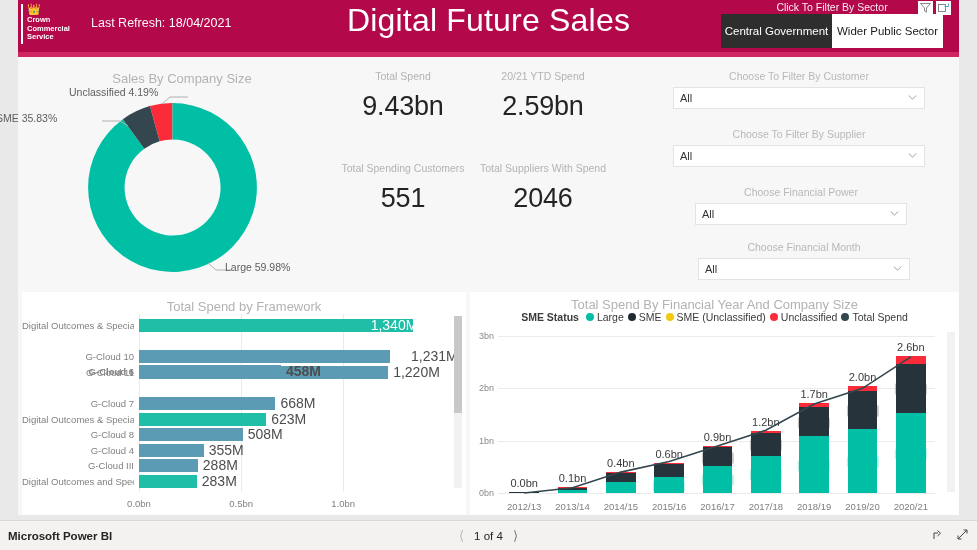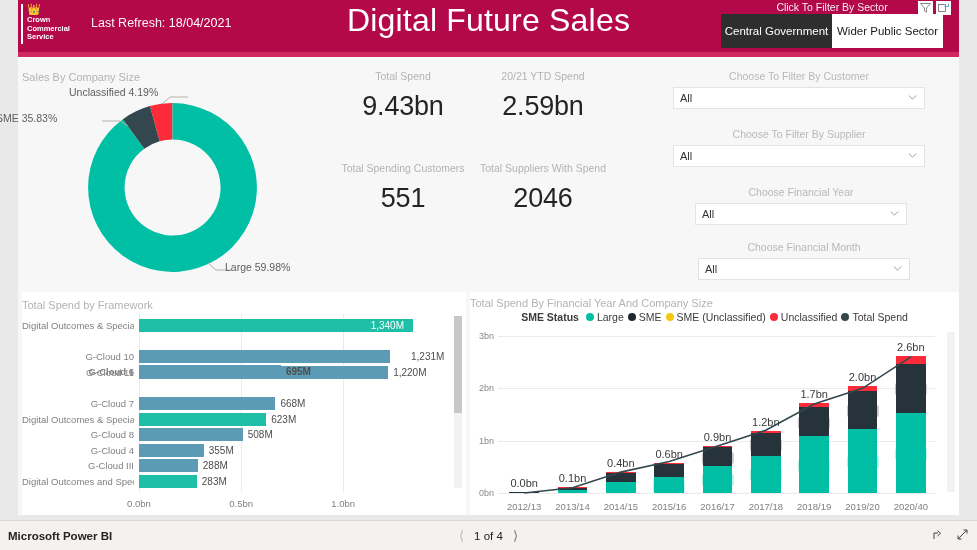--- a/index.html
+++ b/index.html
@@ -129,23 +129,23 @@
   .vis-icon {
     width: 15px; height: 14px;
     background: #ffffff;
     display: flex; align-items: center; justify-content: center;
     cursor: pointer;
   }
 
   
   .vtitle {
     position: absolute;
-    font-size: 11px;
+    font-size: 13px;
     color: #b3b3b3;
-    text-align: left;
+    text-align: center;
     white-space: nowrap;
   }
 
   
   .donut-panel { position: absolute; left: 4px; top: 57px; width: 320px; height: 232px; }
   .donut-holder { position: absolute; left: 58px; top: 38px; width: 185px; height: 185px; }
 
   
   .kpi { position: absolute; text-align: center; }
   .kpi .kpi-label { font-size: 10.5px; color: #b3b3b3; white-space: nowrap; }
@@ -185,21 +185,21 @@
   }
   .fw-plot { position: absolute; left: 0; top: 22px; width: 444px; height: 201px; }
   .fw-row { position: absolute; left: 0; width: 444px; height: 13px; }
   .fw-cat {
     position: absolute; left: 0; top: 0; width: 112px;
     text-align: right; font-size: 9.5px; color: #808080;
     line-height: 13px; white-space: nowrap; overflow: hidden;
   }
   .fw-bar { position: absolute; left: 117px; top: 0px; height: 13px; }
   .fw-val {
-    position: absolute; font-size: 10px; line-height: 13px;
+    position: absolute; font-size: 14px; line-height: 13px;
     color: #4d4d4d; white-space: nowrap;
   }
   .fw-val.inside { color: #ffffff; }
   .fw-gridline { position: absolute; top: 0; width: 1px; background: #eaeaea; }
   .fw-xlab {
     position: absolute; font-size: 9.5px; color: #808080;
     transform: translateX(-50%); white-space: nowrap;
   }
   .fw-scroll-track {
     position: absolute; right: 4px; top: 24px;
@@ -380,21 +380,21 @@
       <div class="slicer" style="left:655px;top:128px;width:252px;">
         <div class="slicer-label">Choose To Filter By Supplier</div>
         <div class="slicer-box">
           <span>All</span>
           <svg class="chev" viewBox="0 0 10 6">
               <path d="M0.6 0.6 L5 5 L9.4 0.6" fill="none" stroke="#8a8a8a" stroke-width="1"></path>
             </svg>
         </div>
       </div>
       <div class="slicer" style="left:677px;top:186px;width:212px;">
-        <div class="slicer-label">Choose Financial Year</div>
+        <div class="slicer-label">Choose Financial Power</div>
         <div class="slicer-box">
           <span>All</span>
           <svg class="chev" viewBox="0 0 10 6">
               <path d="M0.6 0.6 L5 5 L9.4 0.6" fill="none" stroke="#8a8a8a" stroke-width="1"></path>
             </svg>
         </div>
       </div>
       <div class="slicer" style="left:680px;top:241px;width:212px;">
         <div class="slicer-label">Choose Financial Month</div>
         <div class="slicer-box">
@@ -425,21 +425,21 @@
               <div class="fw-val" style="left: 389px;">1,231M</div>
             </div>
             <div class="fw-row" style="top: 51.8px;">
               <div class="fw-cat">G-Cloud 11</div>
               <div class="fw-bar" style="width: 249.155px; background: rgb(91, 156, 180);"></div>
               <div class="fw-val" style="left: 371.155px;">1,220M</div>
             </div>
             <div class="fw-row" style="top: 51px; font-weight: bold;">
               <div class="fw-cat">G-Cloud 6</div>
               <div class="fw-bar" style="width: 141.937px; background: rgb(91, 156, 180);"></div>
-              <div class="fw-val" style="left: 263.937px;">695M</div>
+              <div class="fw-val" style="left: 263.937px;">458M</div>
             </div>
             <div class="fw-row" style="top: 83px;">
               <div class="fw-cat">G-Cloud 7</div>
               <div class="fw-bar" style="width: 136.423px; background: rgb(91, 156, 180);"></div>
               <div class="fw-val" style="left: 258.423px;">668M</div>
             </div>
             <div class="fw-row" style="top: 98.6px;">
               <div class="fw-cat">Digital Outcomes &amp; Specia...</div>
               <div class="fw-bar" style="width: 127.232px; background: rgb(30, 191, 166);"></div>
               <div class="fw-val" style="left: 249.232px;">623M</div>
@@ -569,21 +569,21 @@
             <div class="sc-total" style="left: 362.5px; bottom: 131.76px; text-align: center;">2.0bn</div>
             <div class="sc-xlab" style="left: 392.5px;">2019/20</div>
             <div class="sc-inlabel" style="left: 440.833px; bottom: 55.035px; background: rgb(184, 240, 230);">1.5bn</div>
             <div class="sc-inlabel" style="left: 440.833px; bottom: 119.667px; background: rgb(201, 201, 201);">0.9bn</div>
             <div class="sc-col" style="left: 425.85px; width: 29.9667px; height: 137.113px;">
               <div class="seg" style="height: 80.07px; bottom: 0px; background: rgb(0, 191, 165);"></div>
               <div class="seg" style="height: 49.1933px; bottom: 80.07px; background: rgb(38, 51, 58);"></div>
               <div class="seg" style="height: 7.85px; bottom: 129.263px; background: rgb(251, 43, 58);"></div>
             </div>
             <div class="sc-total" style="left: 410.833px; bottom: 162.113px;">2.6bn</div>
-            <div class="sc-xlab" style="left: 440.833px;">2020/40</div>
+            <div class="sc-xlab" style="left: 440.833px;">2020/21</div>
             <svg width="489" height="187" style="position: absolute; left: 0px; top: 0px; pointer-events: none;">
               <path d="M 54.2 165.0 L 102.5 159.8 L 150.8 144.1 L 199.2 133.6 L 247.5 117.9 L 295.8 102.2 L 344.2 76.0 L 392.5 60.3 L 440.8 28.9" fill="none" stroke="#34474e" stroke-width="1.6"></path>
             </svg>
           </div>
         <div class="sc-scroll-track"></div>
       </div>
 
     </div>
   </div>
 

